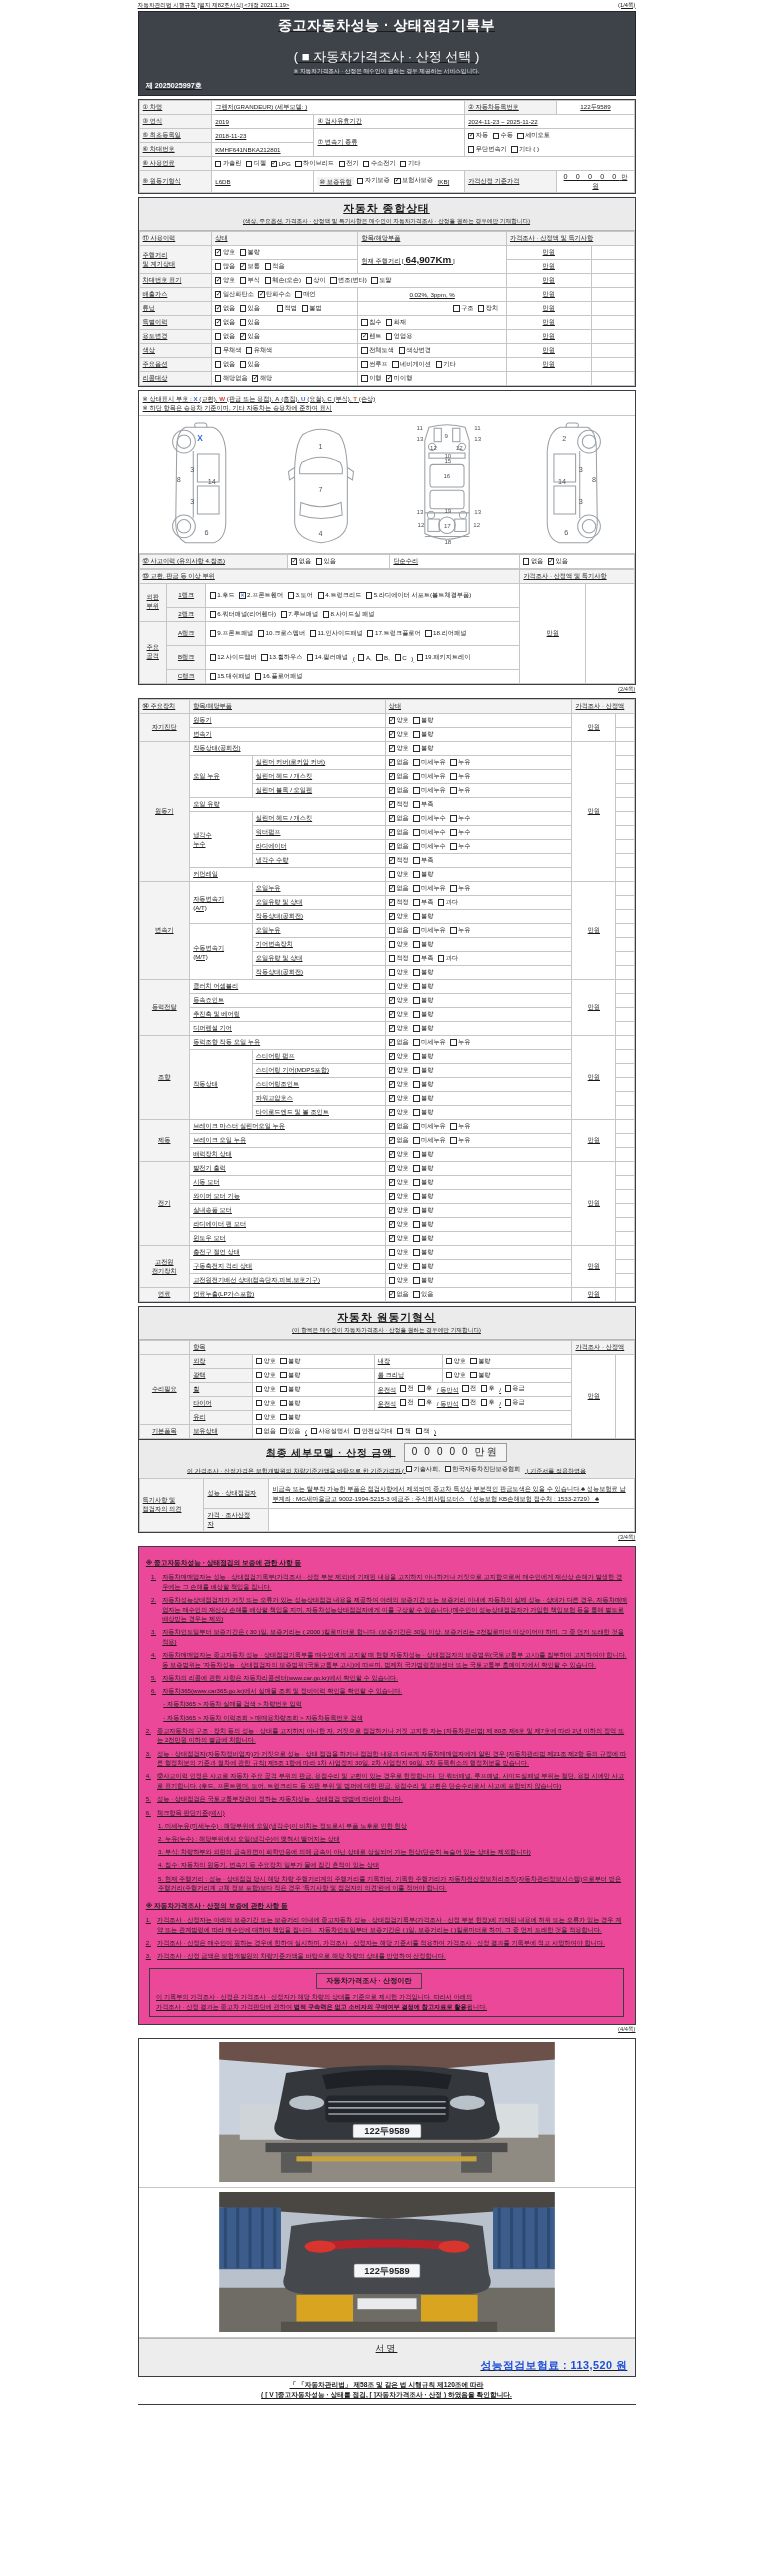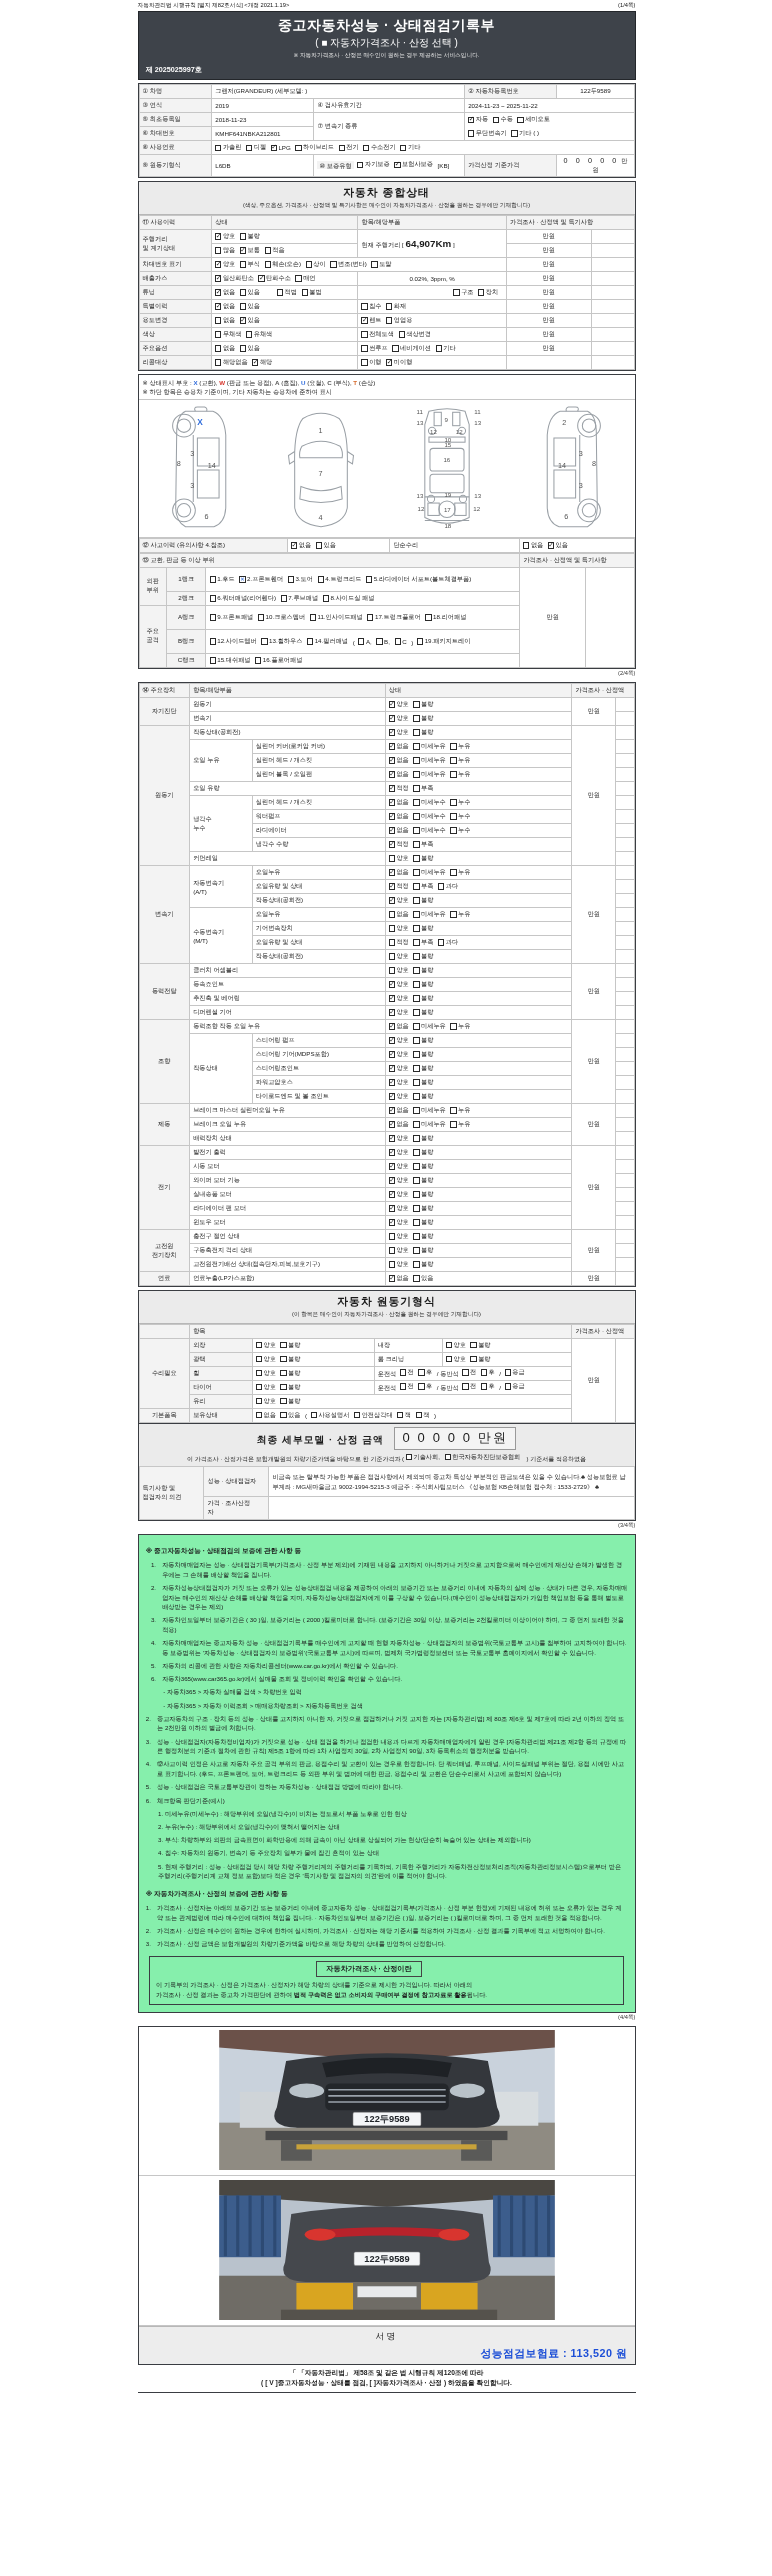--- a/index.html
+++ b/index.html
@@ -1,24 +1,24 @@
 <!DOCTYPE html>
 <html style="font-size:8.2px"><head>
 <meta charset="utf-8">
 <style>
   * { box-sizing: border-box; margin:0; padding:0; }
   html,body { width:773px; background:#ffffff; font-family:"Liberation Sans","DejaVu Sans",sans-serif; color:#1b1b1b; }
   body { height:2576px; overflow:hidden; position:relative; }
-  .doc { width:498px; margin:0 auto; position:relative; }
+  .doc { width:498px; margin:0 auto; position:relative;text-decoration:underline; }
   .topline { display:flex; justify-content:space-between; font-size:5.7px; padding:1.5px 0 1px 0; color:#111; }
   .pagemark { text-align:right; font-size:5.7px; color:#333; padding:1px 0; }
   
   .dark-head { background:#3e434a; color:#fff; padding:5.2px 7.2px 4.1px 7.2px; border:0.5px solid #23262a; }
   .dark-head .t1 { text-align:center; font-size:14px; font-weight:bold; letter-spacing:0.5px; }
-  .dark-head .t2 { text-align:center; font-size:10px; margin-top:1px; }
+  .dark-head .t2 { text-align:center; font-size:13px; margin-top:13px; }
   .dark-head .t3 { text-align:center; font-size:5.7px; margin-top:2.1px; color:#e8e8e8; }
   .dark-head .docno { font-size:7.2px; font-weight:bold; margin-top:5.2px; }
   
   .sec { border:1px solid #3a3d42; border-top-width:1.5px; margin-top:3.1px; }
   .sec-head { background:#ebebeb; padding:4.1px 5.2px 3.6px 5.2px; border-bottom:0.5px solid #b7b7b7; }
   .sec-head .st { text-align:center; font-size:10.8px; font-weight:bold; letter-spacing:1px; }
   .sec-head .ss { text-align:center; font-size:5.7px; margin-top:2.1px; color:#222; }
   table { border-collapse:collapse; width:100%; table-layout:fixed; }
   td,th { border:0.5px solid #c6c6c6; font-size:6.2px; padding:1px 3.1px; height:14px; vertical-align:middle; background:#fff; }
   td.lab { background:#f3f3f3; font-size:6.2px; }
@@ -29,21 +29,21 @@
   .cb { display:inline-block; width:6.2px; height:6.2px; border:1px solid #2a2a2a; background:#fff; margin-right:1.5px; position:relative; flex:none; }
   .cb.on::after { content:"✓"; position:absolute; left:-0.5px; top:-2.6px; font-size:6.7px; font-weight:bold; color:#111; }
   .cb.xon::after { content:"✕"; position:absolute; left:0px; top:-1.5px; font-size:5.2px; font-weight:bold; color:#2e6bdb; }
   .ctx { margin-right:3.6px; font-size:6.2px; white-space:nowrap; }
   .mileage-big { font-size:9.8px; font-weight:bold; }
   .digits { letter-spacing:3.1px; font-size:7.2px; }
   
   .legend { font-size:6.2px; padding:2.6px 4.1px; border-bottom:0.5px solid #c6c6c6; background:#fff; line-height:1.5; }
   .diagwrap { display:flex; justify-content:space-around; align-items:center; padding:4.1px 2.1px; border-bottom:0.5px solid #c6c6c6; background:#fff; height:138px; }
   svg text { font-family:"Liberation Sans","DejaVu Sans",sans-serif; }
-  .notice-body { padding:5.2px 7.2px; font-size:6.2px; line-height:1.55; background:#86efac; }
+  .notice-body { padding:5.2px 7.2px; font-size:6.2px; line-height:1.55; background:#ec4899; }
   .nh { font-weight:bold; font-size:6.7px; margin:5.2px 0 4.1px 0; }
   .nitem { display:flex; margin:3.6px 0; }
   .nitem .num { width:11.3px; flex:none; }
   .nitem .txt { flex:1; }
   .nsub { margin-left:12.4px; }
   .pricebox { border:1px solid #3a3d42; margin:7.2px 3.1px 2.1px 3.1px; padding:4.1px 6.2px; font-size:6.2px; line-height:1.6; }
   .pricebox b { font-weight:bold; }
   .photo-cell { border-bottom:0.5px solid #c6c6c6; background:#fff; text-align:center; padding:3.1px 0; }
   .signband { background:#ededed; padding:4.1px 7.2px 3.1px 7.2px; border-top:0.5px solid #b7b7b7; }
   .signband .sg { text-align:center; font-size:8.8px; letter-spacing:2.1px; }
@@ -1312,21 +1312,21 @@
                 <span class="cb"></span>
                 <span>잭</span>
               </span><span class="ctx">)</span></td>
       </tr>
     </tbody>
       </table>
 
     <div style="background:#ebebeb;border-top:1px solid #3a3d42;padding:3.1px 5.2px">
       <div style="text-align:center">
         <span style="font-size:9.8px;font-weight:bold;letter-spacing:1px">최종 세부모델 · 산정 금액</span>
-        <span style="display:inline-block;border:0.5px solid #999;background:#f4f4f4;padding:1.5px 7.2px;margin-left:8.2px;font-size:13px;letter-spacing:2.1px"><span>0  0  0  0  0</span> <span>만원</span></span>
+        <span style="display:inline-block;border:0.5px solid #999;background:#f4f4f4;padding:1.5px 7.2px;margin-left:8.2px;font-size:10px;letter-spacing:2.1px"><span>0  0  0  0  0</span> <span>만원</span></span>
       </div>
       <div style="font-size:6px;text-align:center;margin-top:2.6px">
         <span>이 가격조사 · 산정가격은 보험개발원의 차량기준가액을 바탕으로 한 기준가격과 (</span>
         <span><span class="cbi">
               <span class="cb"></span>
               <span>기술사회,</span>
             </span><span class="cbi">
               <span class="cb"></span>
               <span>한국자동차진단보증협회</span>
             </span></span>

